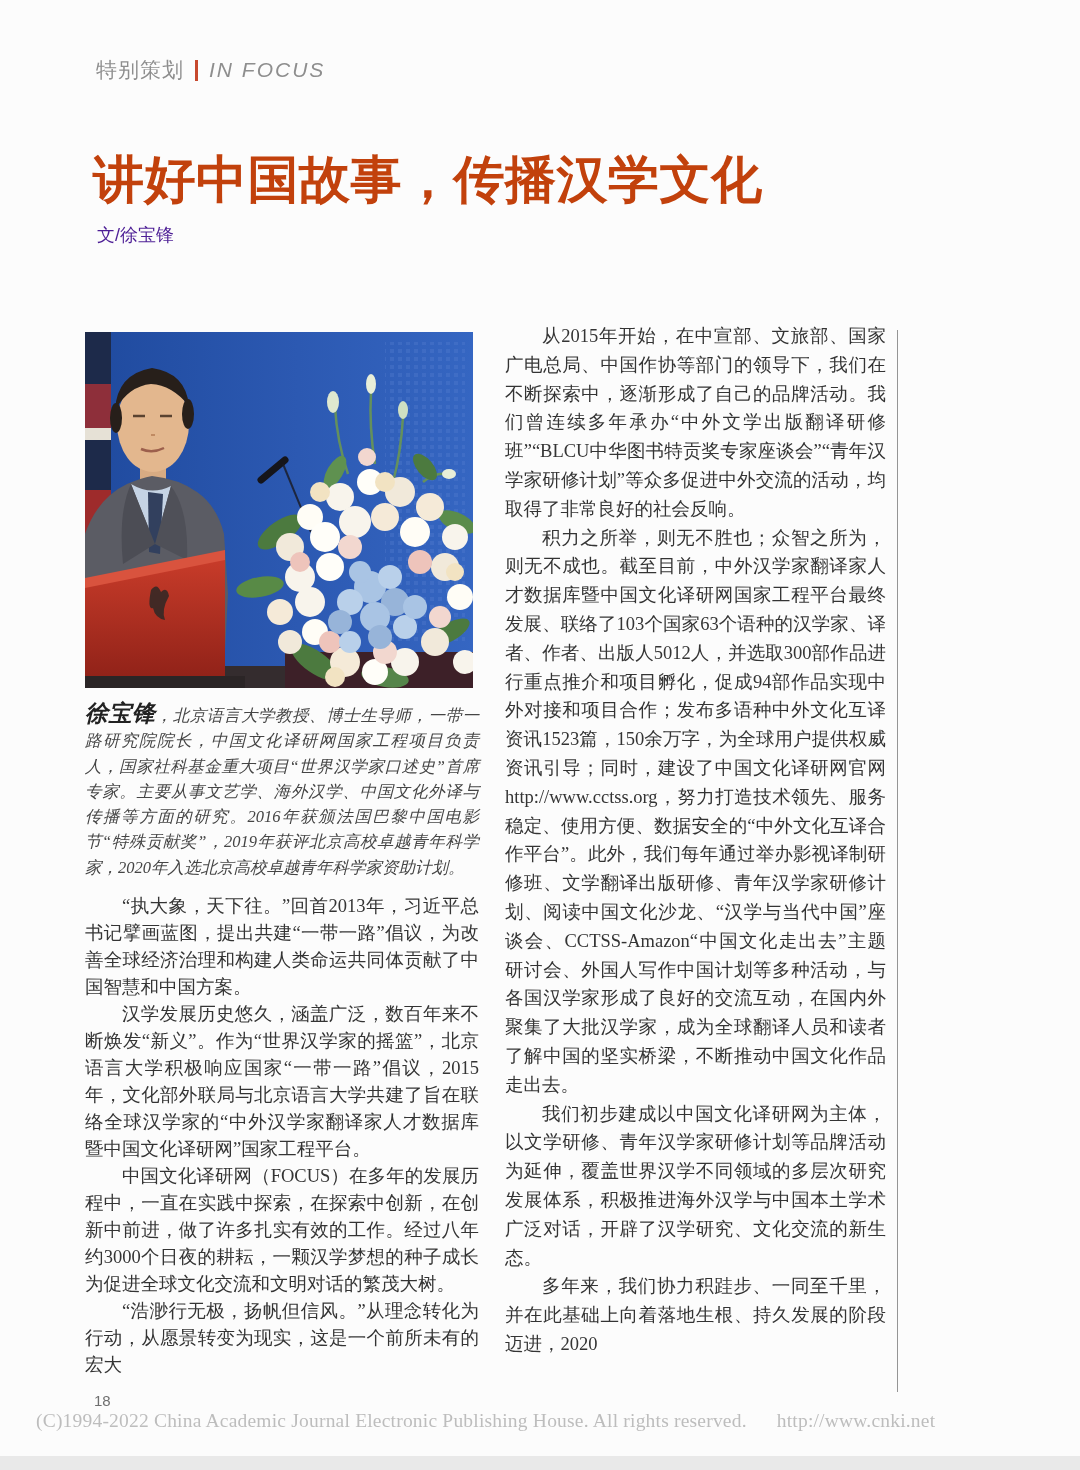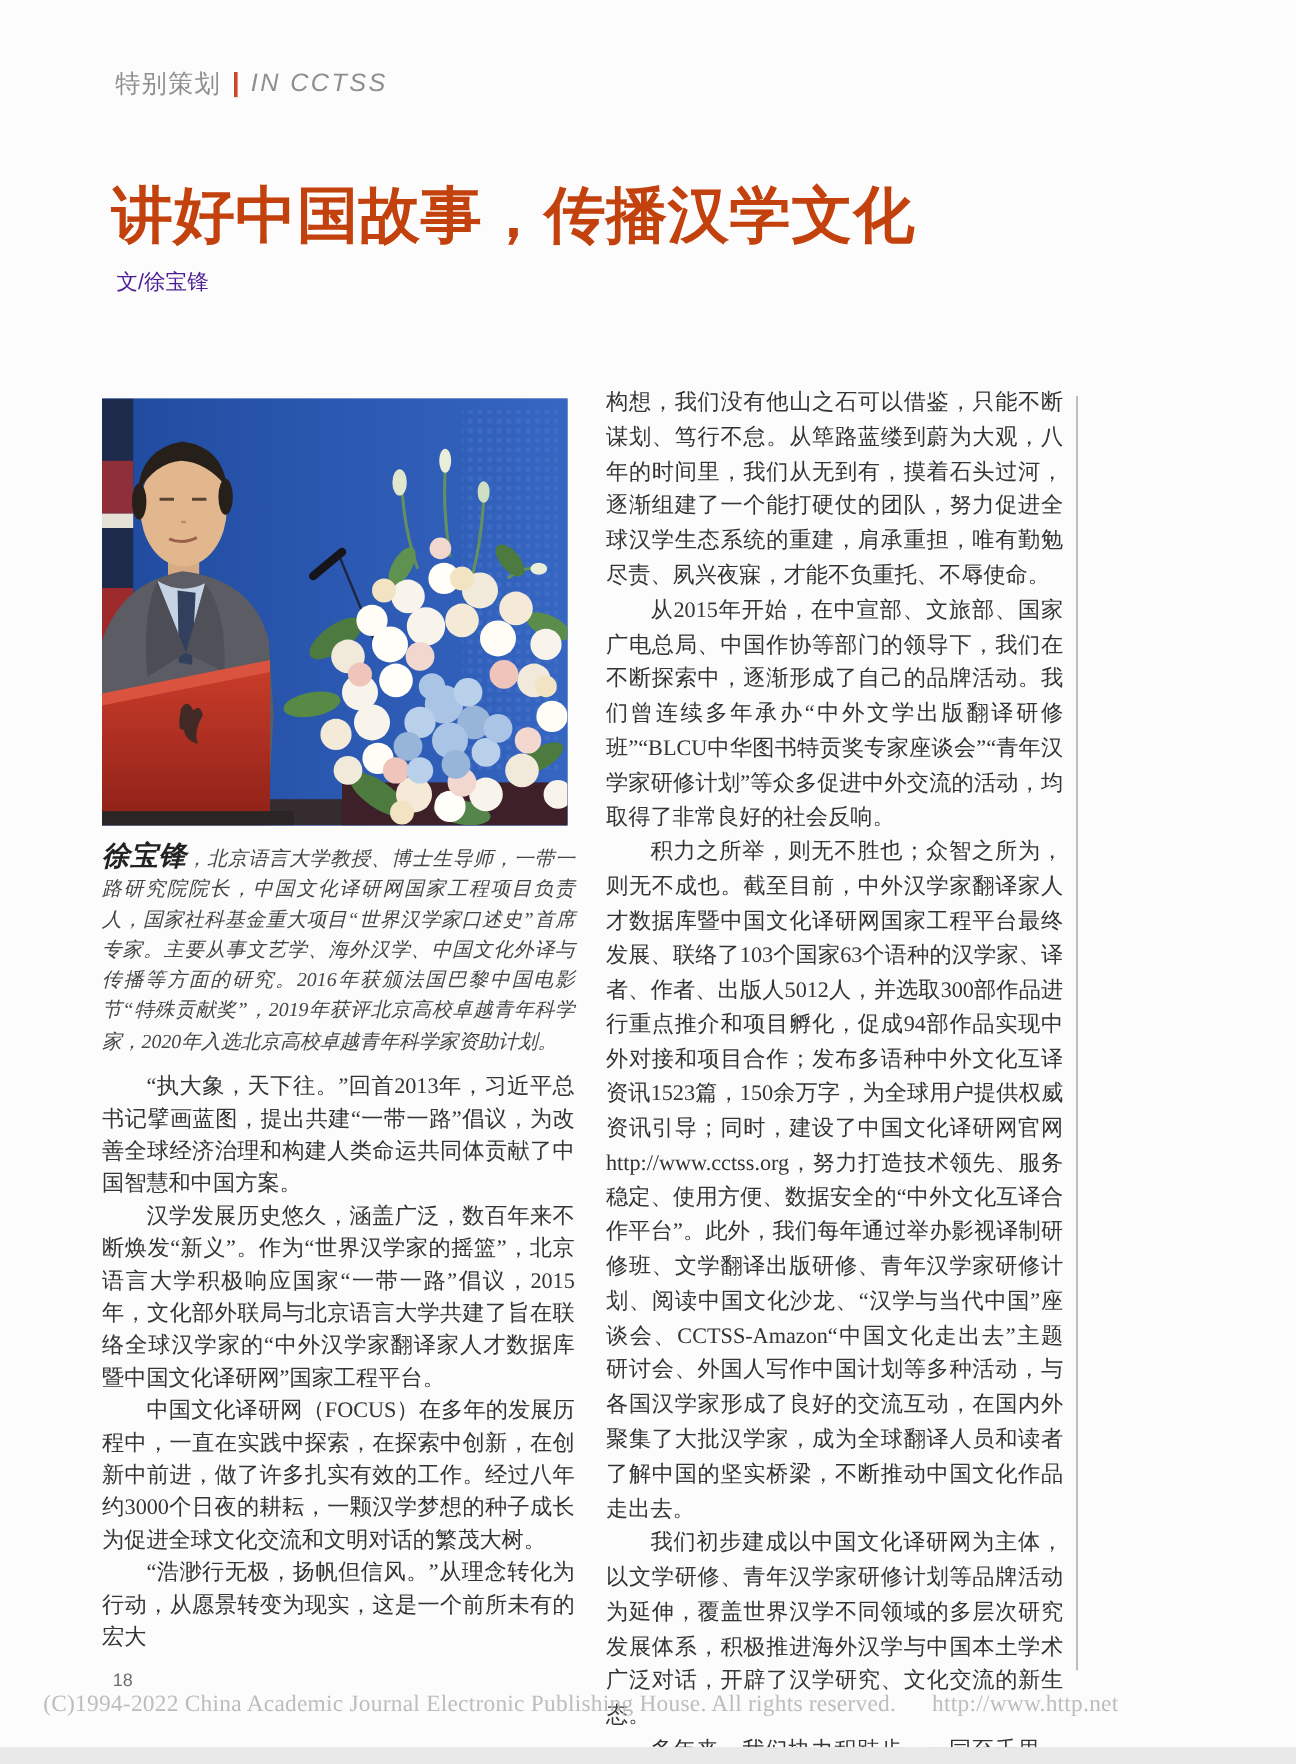--- a/index.html
+++ b/index.html
@@ -57,21 +57,21 @@
   .copyright .url{margin-left:30px;}
 </style>
 </head>
 <body>
 
 <div class="page">
 
   <div class="kicker">
     <span>特别策划</span>
     <span class="divider"></span>
-    <span class="en">IN CCTSS</span>
+    <span class="en">IN FOCUS</span>
   </div>
 
   <div class="title">讲好中国故事，传播汉学文化</div>
   <div class="byline">文/徐宝锋</div>
 
   <div class="photo">
     <svg viewBox="0 0 388 356" preserveAspectRatio="none">
       <defs>
         <linearGradient id="bg" x1="0" y1="0" x2="1" y2="0">
           <stop offset="0" stop-color="#1f4a9e"></stop>
@@ -213,27 +213,26 @@
   </div>
 
   <div class="col col-left">
     <p class="indent">“执大象，天下往。”回首2013年，习近平总书记擘画蓝图，提出共建“一带一路”倡议，为改善全球经济治理和构建人类命运共同体贡献了中国智慧和中国方案。</p>
     <p class="indent">汉学发展历史悠久，涵盖广泛，数百年来不断焕发“新义”。作为“世界汉学家的摇篮”，北京语言大学积极响应国家“一带一路”倡议，2015年，文化部外联局与北京语言大学共建了旨在联络全球汉学家的“中外汉学家翻译家人才数据库暨中国文化译研网”国家工程平台。</p>
     <p class="indent">中国文化译研网（FOCUS）在多年的发展历程中，一直在实践中探索，在探索中创新，在创新中前进，做了许多扎实有效的工作。经过八年约3000个日夜的耕耘，一颗汉学梦想的种子成长为促进全球文化交流和文明对话的繁茂大树。</p>
     <p class="indent">“浩渺行无极，扬帆但信风。”从理念转化为行动，从愿景转变为现实，这是一个前所未有的宏大</p>
   </div>
 
   <div class="col col-right">
-    <p>构想，我们没有他山之石可以借鉴，只能不断谋划、笃行不怠。从筚路蓝缕到蔚为大观，八年的时间里，我们从无到有，摸着石头过河，逐渐组建了一个能打硬仗的团队，努力促进全球汉学生态系统的重建，肩承重担，唯有勤勉尽责、夙兴夜寐，才能不负重托、不辱使命。</p>
     <p class="indent">从2015年开始，在中宣部、文旅部、国家广电总局、中国作协等部门的领导下，我们在不断探索中，逐渐形成了自己的品牌活动。我们曾连续多年承办“中外文学出版翻译研修班”“BLCU中华图书特贡奖专家座谈会”“青年汉学家研修计划”等众多促进中外交流的活动，均取得了非常良好的社会反响。</p>
     <p class="indent">积力之所举，则无不胜也；众智之所为，则无不成也。截至目前，中外汉学家翻译家人才数据库暨中国文化译研网国家工程平台最终发展、联络了103个国家63个语种的汉学家、译者、作者、出版人5012人，并选取300部作品进行重点推介和项目孵化，促成94部作品实现中外对接和项目合作；发布多语种中外文化互译资讯1523篇，150余万字，为全球用户提供权威资讯引导；同时，建设了中国文化译研网官网http://www.cctss.org，努力打造技术领先、服务稳定、使用方便、数据安全的“中外文化互译合作平台”。此外，我们每年通过举办影视译制研修班、文学翻译出版研修、青年汉学家研修计划、阅读中国文化沙龙、“汉学与当代中国”座谈会、CCTSS-Amazon“中国文化走出去”主题研讨会、外国人写作中国计划等多种活动，与各国汉学家形成了良好的交流互动，在国内外聚集了大批汉学家，成为全球翻译人员和读者了解中国的坚实桥梁，不断推动中国文化作品走出去。</p>
     <p class="indent">我们初步建成以中国文化译研网为主体，以文学研修、青年汉学家研修计划等品牌活动为延伸，覆盖世界汉学不同领域的多层次研究发展体系，积极推进海外汉学与中国本土学术广泛对话，开辟了汉学研究、文化交流的新生态。</p>
     <p class="indent">多年来，我们协力积跬步、一同至千里，并在此基础上向着落地生根、持久发展的阶段迈进，2020</p>
   </div>
 
   <div class="vrule"></div>
 
   <div class="pagenum">18</div>
   <div class="copyright">
-    <span>(C)1994-2022 China Academic Journal Electronic Publishing House. All rights reserved.</span><span class="url">http://www.http.net</span>
+    <span>(C)1994-2022 China Academic Journal Electronic Publishing House. All rights reserved.</span><span class="url">http://www.cnki.net</span>
   </div>
 
 </div>
 
 </body></html>

